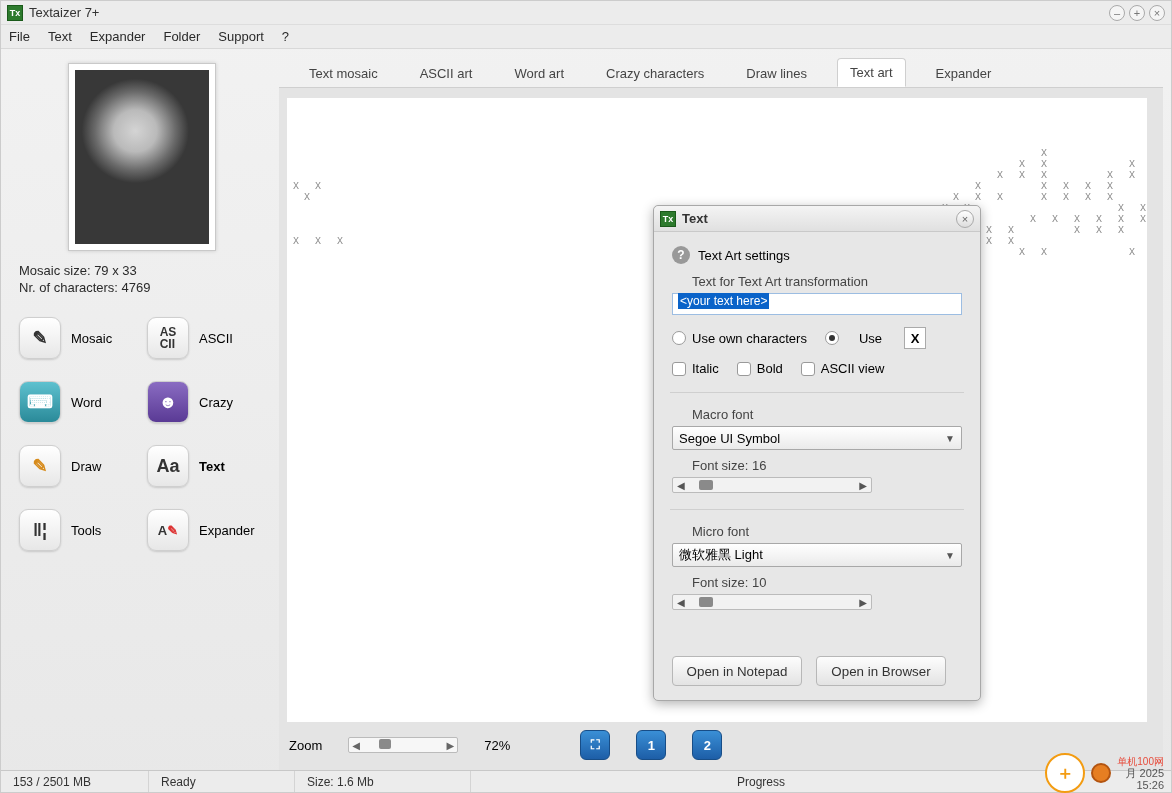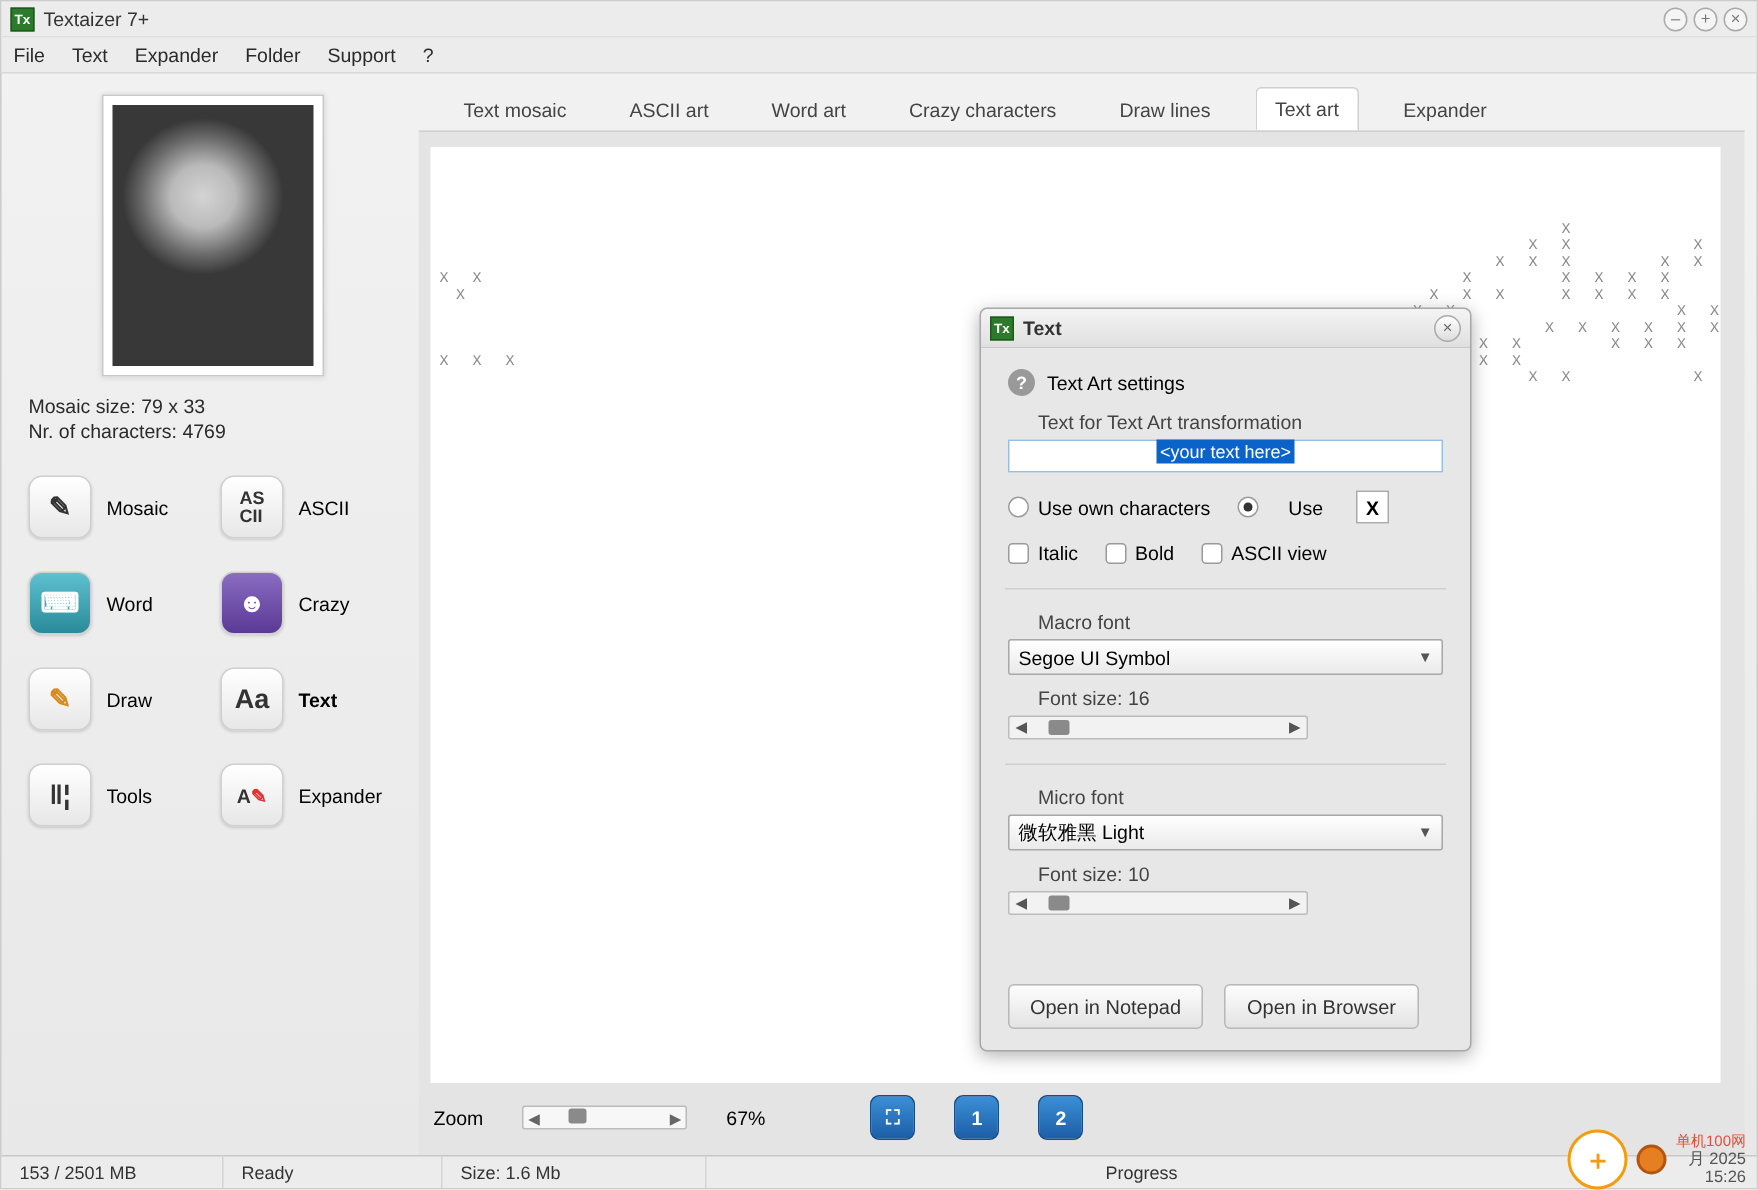--- a/index.html
+++ b/index.html
@@ -204,21 +204,21 @@
 .dlg-body{padding:14px 18px;}
 .dlg-section{margin-bottom:16px}
 .dlg-sec-head{display:flex;align-items:center;gap:8px;margin-bottom:10px}
 .help-icon{width:18px;height:18px;border-radius:50%;background:#999;color:#fff;display:inline-flex;align-items:center;justify-content:center;font-size:12px;font-weight:bold;cursor:pointer;}
 .dlg-label{color:#444;font-size:13px;margin-bottom:4px;margin-left:20px;}
 .dlg-input{
   width:100%;height:22px;
   border:1px solid #9cbde2;
   background:#fff;
   padding:0 5px;
-  font-family:inherit;font-size:12px;text-align:center;
+  font-family:inherit;font-size:12px;
 }
 .dlg-input.sel{background:#fff;}
 .dlg-input.sel .seltext{background:#0a63c9;color:#fff;padding:1px 2px}
 .dlg-row{display:flex;align-items:center;gap:18px;margin-top:12px}
 .radio{width:14px;height:14px;border:1px solid #9a9a9a;border-radius:50%;display:inline-flex;align-items:center;justify-content:center;background:#fff}
 .radio.checked::after{content:"";width:6px;height:6px;border-radius:50%;background:#333}
 .checkbox{width:14px;height:14px;border:1px solid #9a9a9a;border-radius:3px;background:#fff;display:inline-block}
 .charbox{width:22px;height:22px;border:1px solid #aaa;background:#fff;display:inline-flex;align-items:center;justify-content:center;font-weight:bold;margin-left:4px}
 .dlg-select{width:100%;height:24px;border:1px solid #a8a8a8;background:linear-gradient(#fff,#eaeaea);display:flex;align-items:center;padding:0 6px;justify-content:space-between;border-radius:2px;cursor:pointer;}
 .dlg-select .chev{font-size:10px;color:#555}
@@ -335,21 +335,21 @@
                                                                                      X X
         </div>
 
         <div class="zoombar">
           <span>Zoom</span>
           <div class="zoom-slider">
             <span class="arr l">◀</span>
             <div class="zoom-thumb"></div>
             <span class="arr r">▶</span>
           </div>
-          <span>67%</span>
+          <span>72%</span>
           <span style="width:18px"></span>
           <div class="zb-btn">
               <span>⛶</span>
             </div>
           <div class="zb-btn">1</div>
           <div class="zb-btn">2</div>
         </div>
 
         <div class="dialog">
           <div class="dlg-title">

